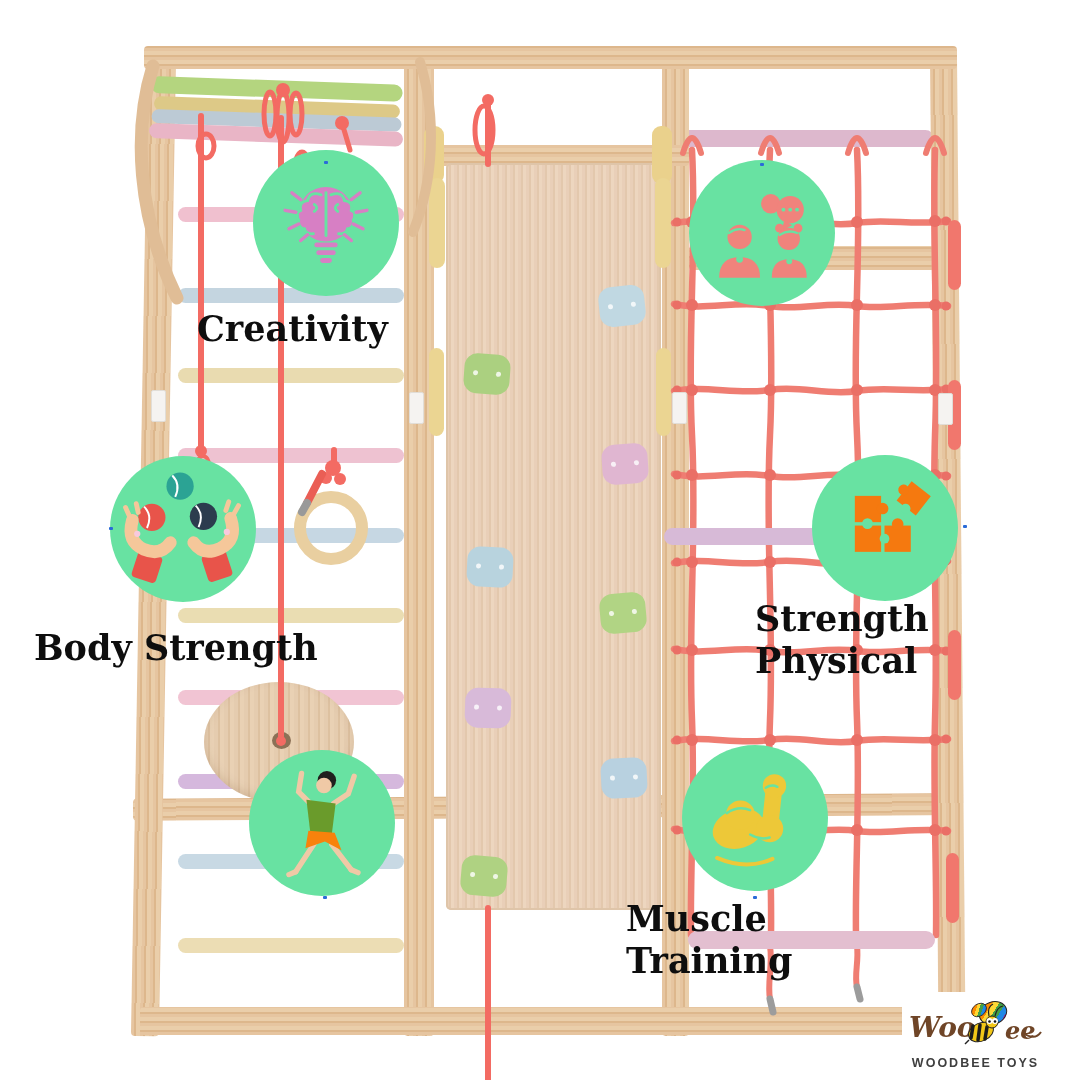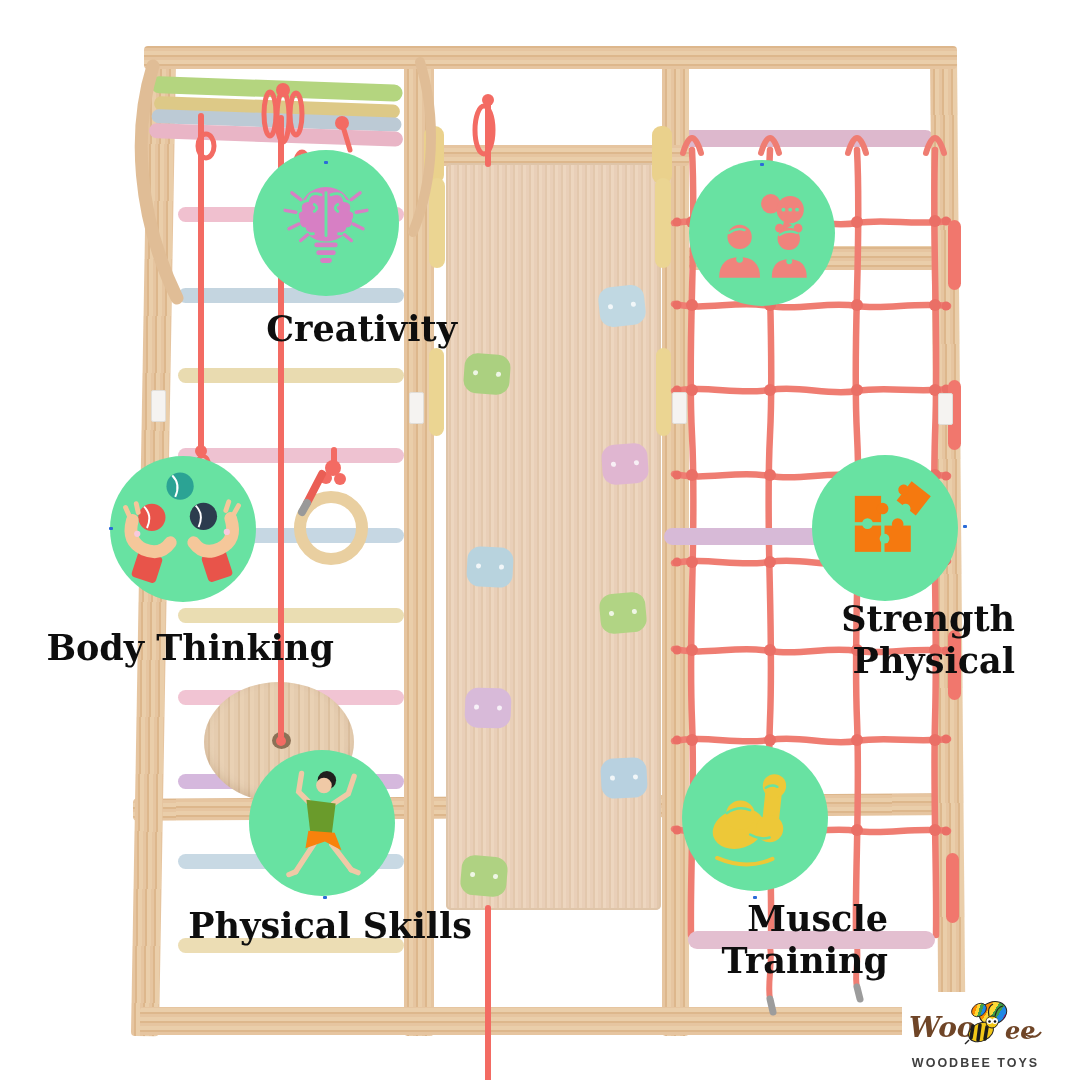--- a/index.html
+++ b/index.html
@@ -15,21 +15,21 @@
   .mbar{position:absolute;border-radius:9px}
   .hold{position:absolute;width:46px;height:40px;border-radius:13px}
   .hold i{position:absolute;top:17px;width:5px;height:5px;border-radius:50%;background:rgba(255,255,255,.8)}
   .hold i.l{left:9px}.hold i.r{right:9px}
   .hook{position:absolute;border-radius:9px;background:#e9cf82}
   .pinkbar{position:absolute;border-radius:9px}
   .redtab{position:absolute;width:13px;height:70px;background:#ef6458;border-radius:7px}
   .tag{position:absolute;width:13px;height:30px;background:#f4f2ef;border:1px solid #ddd8d2;border-radius:2px}
   .bubble{position:absolute;width:146px;height:146px;border-radius:50%;background:#68e2a2}
   .bubble svg{position:absolute;left:0;top:0}
-  .flabel{position:absolute;text-align:right;font-weight:700;font-size:35px;color:#0e0e0e;line-height:42px}
+  .flabel{position:absolute;text-align:left;font-weight:700;font-size:35px;color:#0e0e0e;line-height:42px}
   .speck{position:absolute;width:4px;height:3px;background:#2a6bd8;border-radius:1px}
   .logobox{position:absolute;background:#fff}
   .logocap{position:absolute;text-align:center;font-family:"Liberation Sans",sans-serif;
            font-size:12.5px;font-weight:700;letter-spacing:2px;color:#3f3f3f}
   svg{display:block}
 </style>
 </head>
 <body>
 
 <div id="canvas">
@@ -316,21 +316,21 @@
       <g stroke="#f5c79a" stroke-width="5" stroke-linecap="round">
         <path d="M20,62 l-4,-9"></path>
           <path d="M29,58 l-2,-9"></path>
         <path d="M127,60 l5,-9"></path>
           <path d="M119,56 l3,-9"></path>
       </g>
       <circle cx="28" cy="80" r="3.2" fill="#f8c9dd"></circle>
       <circle cx="120" cy="78" r="3.2" fill="#f8c9dd"></circle>
     </svg>
   </div>
-  <div class="flabel" style="left:34px;top:627px;width:300px">Body Thinking</div>
+  <div class="flabel" style="left:34px;top:627px;width:300px">Body Strength</div>
 
   <div class="bubble" style="left:812px;top:455px">
     <svg width="146" height="146" viewBox="0 0 150 150">
       <g fill="#f5790f">
         <rect x="44" y="42" width="27" height="27"></rect>
         <circle cx="72.5" cy="55" r="6"></circle>
         <rect x="44" y="72.5" width="27" height="27"></rect>
         <rect x="74.5" y="72.5" width="27" height="27"></rect>
         <circle cx="88" cy="71" r="6"></circle>
       </g>
@@ -359,40 +359,39 @@
         <path d="M87,55 L102,45 L108,27"></path>
         <path d="M67,96 L48,125"></path>
           <path d="M85,97 L105,123"></path>
         <path d="M48,125 l-7,3"></path>
           <path d="M105,123 l7,3"></path>
       </g>
       <path d="M59,51 L89,55 L85,87 L63,85 Z" fill="#6a9b2b"></path>
       <path d="M61,83 L88,85 L95,103 L78,94 L58,101 Z" fill="#f8820c"></path>
     </svg>
   </div>
-  <div class="flabel" style="left:172px;top:905px;width:300px">Physical Skills</div>
 
   <div class="bubble" style="left:682px;top:745px">
     <svg width="146" height="146" viewBox="0 0 150 150">
       <g fill="#edc838">
         <ellipse cx="58" cy="86" rx="27" ry="20" transform="rotate(-18 58 86)"></ellipse>
         <circle cx="60" cy="72" r="15"></circle>
         <rect x="84" y="38" width="17" height="52" rx="8.5" transform="rotate(6 92 64)"></rect>
         <circle cx="95" cy="42" r="12"></circle>
         <circle cx="90" cy="86" r="14"></circle>
       </g>
       <g stroke="#68e2a2" stroke-width="2.5" fill="none" stroke-linecap="round">
         <path d="M46,70 q12,-8 24,-3"></path>
         <path d="M86,44 q6,-4 12,-1"></path>
         <path d="M70,92 q10,6 20,3"></path>
       </g>
       <path d="M36,116 q30,13 57,1" stroke="#edc838" stroke-width="4" fill="none" stroke-linecap="round"></path>
     </svg>
   </div>
-  <div class="flabel" style="left:588px;top:898px;width:300px">Muscle Training</div>
+  <div class="flabel" style="left:626px;top:898px;width:300px">Muscle Training</div>
 
   <div class="speck" style="left:324px;top:161px"></div>
   <div class="speck" style="left:760px;top:163px"></div>
   <div class="speck" style="left:109px;top:527px"></div>
   <div class="speck" style="left:963px;top:525px"></div>
   <div class="speck" style="left:323px;top:896px"></div>
   <div class="speck" style="left:753px;top:896px"></div>
 
   <div class="logobox" style="left:902px;top:992px;width:147px;height:88px">
     <svg width="134" height="56" viewBox="0 0 134 56" style="position:absolute;left:7px;top:5px">

